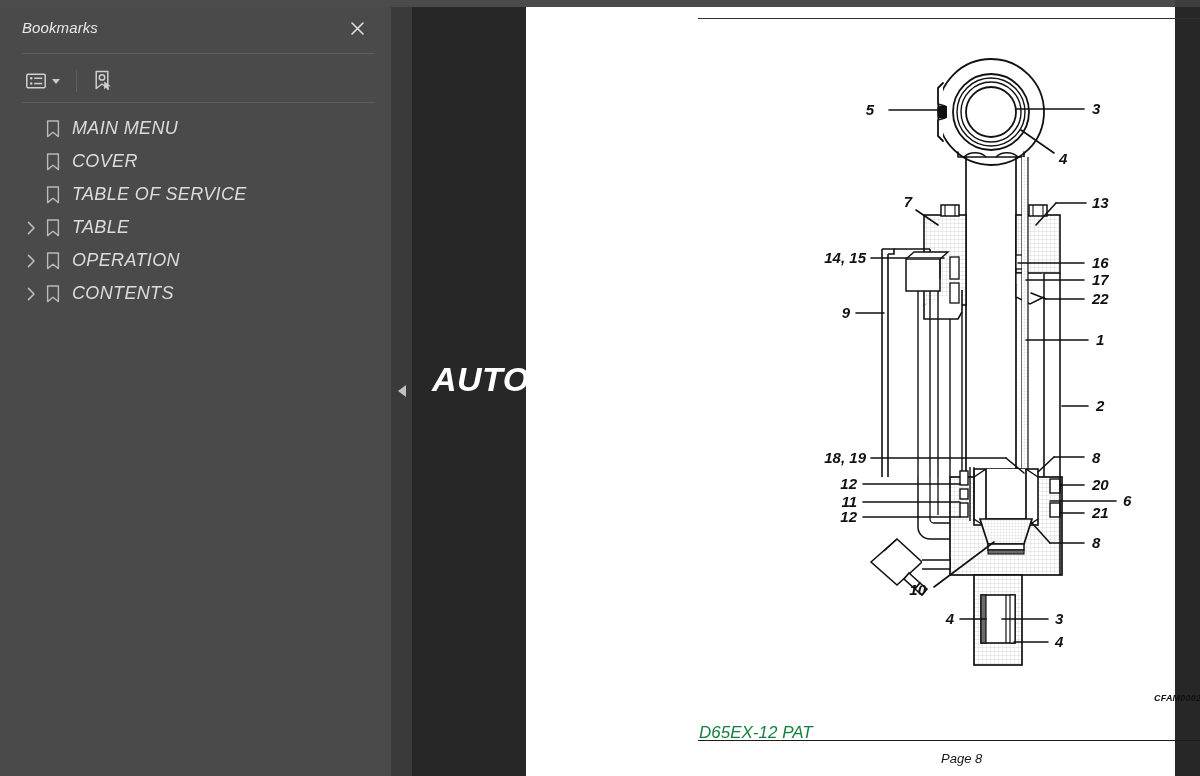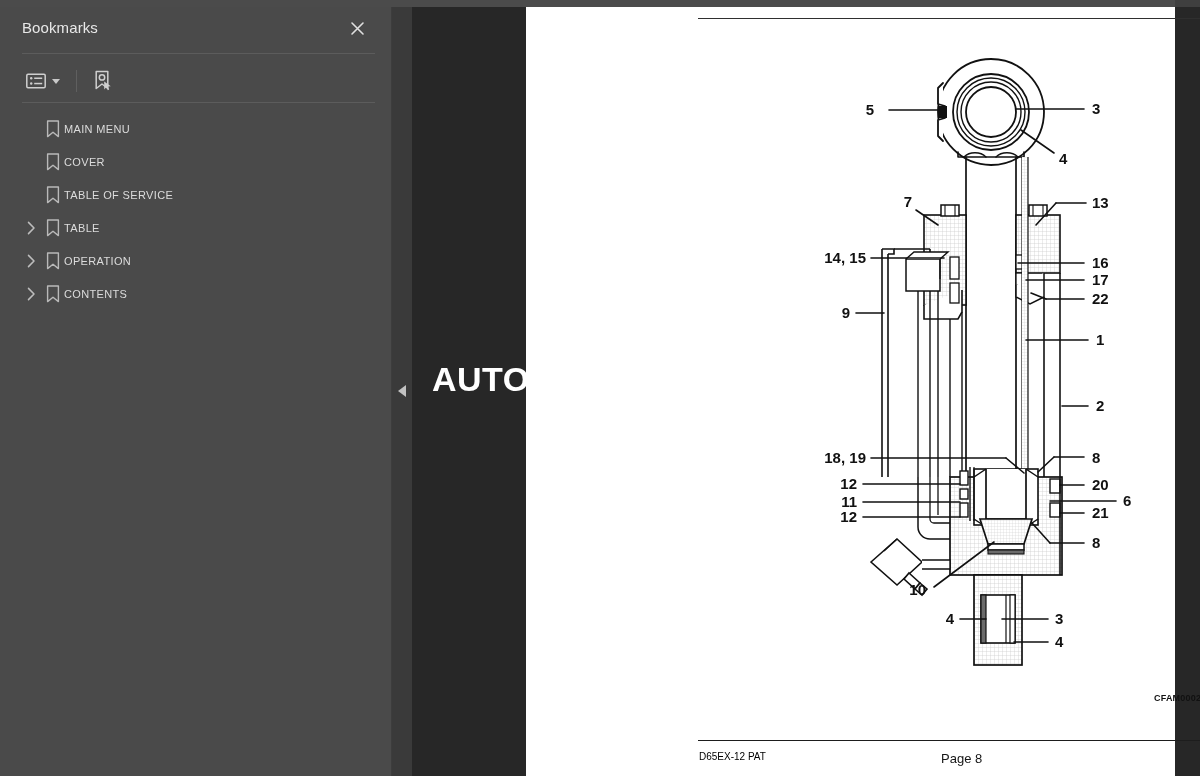--- a/index.html
+++ b/index.html
@@ -2,21 +2,21 @@
 <html><head>
 <meta charset="utf-8">
 <style>
   html,body{margin:0;padding:0;}
   body{
     width:1200px;height:776px;overflow:hidden;
     background:#272727;
     font-family:"Liberation Sans",sans-serif;
     -webkit-font-smoothing:antialiased;
   }
-  .app{position:relative;width:1200px;height:776px;}
+  .app{position:relative;width:1200px;height:776px;font-style:italic;}
 
   
   .topbar{
     position:absolute;left:0;top:0;width:1200px;height:7px;
     background:#4b4b4b;
   }
   .topbar-right{
     position:absolute;left:1175px;top:0;width:25px;height:7px;background:#3f3f3f;
   }
 
@@ -71,21 +71,21 @@
   .twisty{
     width:18px;height:18px;display:flex;align-items:center;justify-content:center;
     flex:0 0 18px;cursor:pointer;
   }
   .twisty.empty{visibility:hidden;}
   .bm-icon{
     width:22px;height:22px;display:flex;align-items:center;justify-content:center;
     flex:0 0 22px;margin-left:2px;
   }
   .node-label{
-    margin-left:0;font-size:11px;color:#dcdcdc;letter-spacing:.35px;
+    margin-left:8px;font-size:18px;color:#dcdcdc;letter-spacing:.35px;
     white-space:nowrap;
   }
 
   
   .gutter{
     position:absolute;left:392px;top:7px;width:20px;height:769px;
     background:#3a3a3a;
   }
   .collapse-handle{
     position:absolute;left:392px;top:380px;width:20px;height:22px;
@@ -108,21 +108,21 @@
   }
   .page-toprule{
     position:absolute;left:172px;top:11px;width:530px;height:0;
     border-top:1.5px solid #2f2f2f;
   }
   .page-footer-rule{
     position:absolute;left:172px;top:733px;width:592px;height:0;
     border-top:1.3px solid #1d1d1d;
   }
   .footer-left{
-    position:absolute;left:173px;top:744px;font-size:10px;color:#000000;
+    position:absolute;left:173px;top:716px;font-size:17px;color:#15803d;
   }
   .footer-center{
     position:absolute;left:415px;top:744px;font-size:13px;color:#161616;
   }
   .fig-code{
     position:absolute;left:628px;top:686px;font-size:9px;font-weight:bold;
     color:#111;letter-spacing:.2px;
   }
 
   

